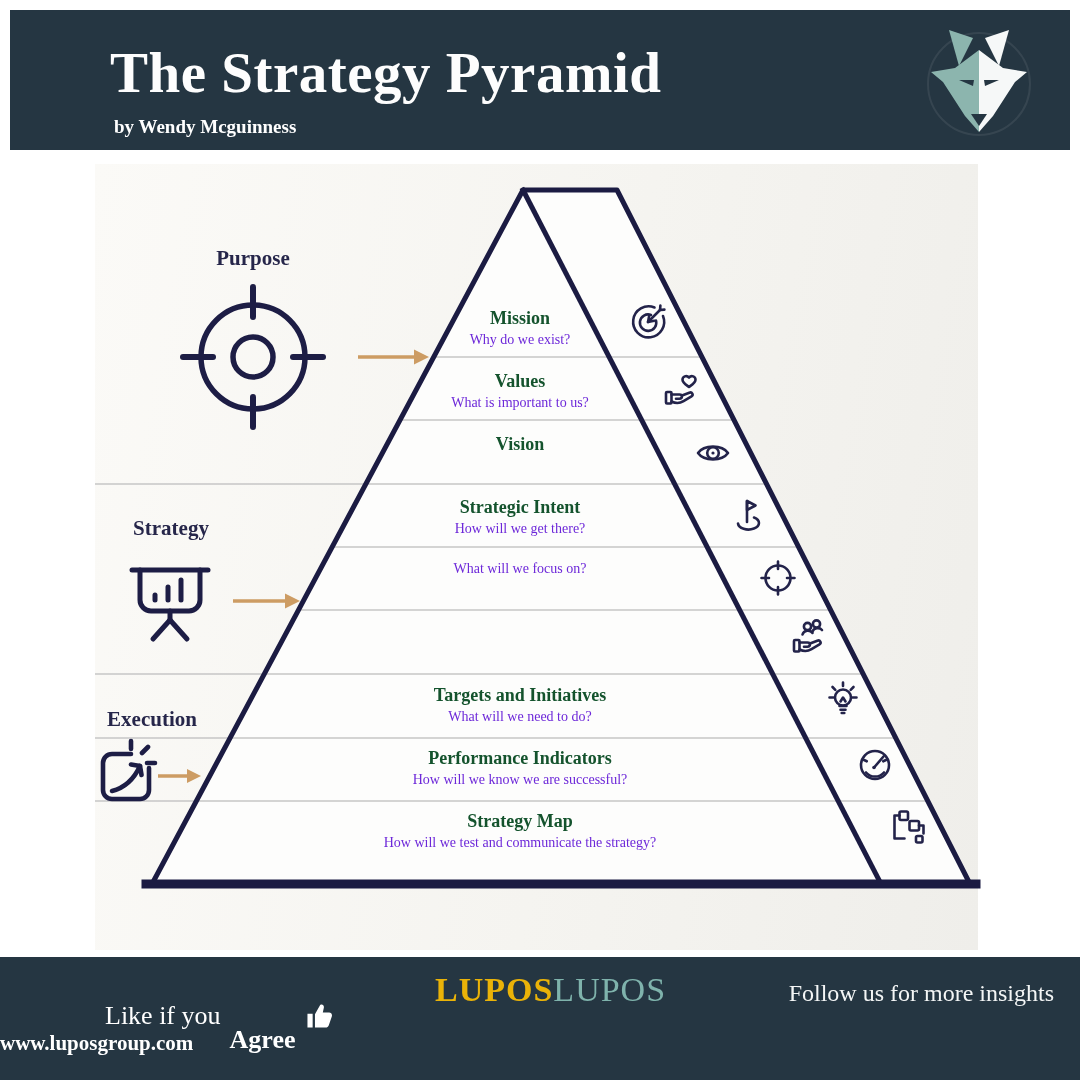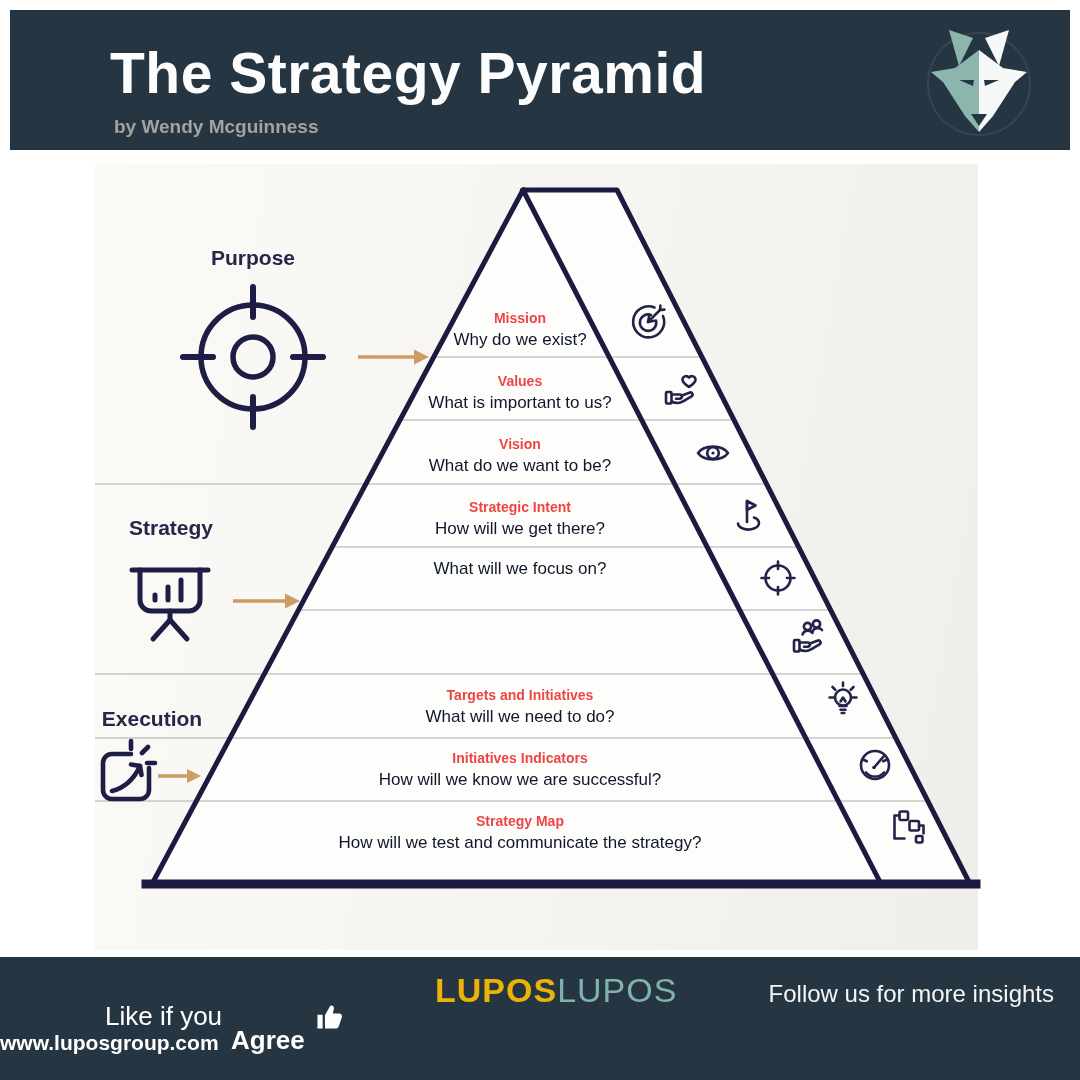--- a/index.html
+++ b/index.html
@@ -1,34 +1,34 @@
 <!DOCTYPE html>
 <html><head>
 <meta charset="utf-8">
 <style>
   html,body{margin:0;padding:0;background:#ffffff;}
   .page{position:relative;width:1080px;height:1080px;background:#ffffff;overflow:hidden;
-        font-family:Liberation Sans, sans-serif;}
+        font-family:Liberation Serif, serif;}
 
   
   .header{position:absolute;left:10px;top:10px;right:10px;height:140px;background:#253642;}
   .title{position:absolute;left:100px;top:30px;color:#fdfdfd;font-size:57px;font-weight:800;
          letter-spacing:.5px;white-space:nowrap;}
-  .byline{position:absolute;left:104px;top:106px;color:#a3a3a3;font-size:19px;font-weight:700;}
+  .byline{position:absolute;left:104px;top:106px;color:#ffffff;font-size:19px;font-weight:700;}
   .wolf{position:absolute;right:38px;top:14px;width:106px;height:116px;}
 
   
   .canvas{position:absolute;left:0;top:150px;width:1080px;height:807px;background:#ffffff;}
   .photo{position:absolute;left:95px;top:14px;width:883px;height:786px;
          background:linear-gradient(100deg,#fbfaf7 0%,#f5f4f0 55%,#efeeea 100%);}
   .diagram{position:absolute;left:0;top:0;width:1080px;height:807px;}
 
   .level{position:absolute;left:220px;width:600px;text-align:center;pointer-events:none;}
-  .lvl-title{font-size:14px;font-weight:700;color:#ef4444;line-height:23px;}
-  .lvl-q{font-size:17px;color:#0f172a;line-height:19px;}
+  .lvl-title{font-size:18px;font-weight:700;color:#14532d;line-height:23px;}
+  .lvl-q{font-size:14px;color:#6d28d9;line-height:19px;}
 
   .zone-label{position:absolute;font-size:21px;font-weight:700;color:#26264a;text-align:center;}
   .zone-purpose{left:173px;top:71px;width:160px;margin-top:25px;}
   .zone-strategy{left:91px;top:366px;width:160px;}
   .zone-execution{left:72px;top:557px;width:160px;}
 
   
   .footer{position:absolute;left:0;top:957px;width:1080px;height:123px;background:#253642;color:#fff;padding-left:32px;}
   .like{position:absolute;left:105px;top:20px;font-size:26px;display:flex;align-items:center;gap:9px;}
   .like b{font-weight:800;margin-top:48px;}
@@ -200,35 +200,34 @@
     <div class="level" style="top:157px">
       <div class="lvl-title">Mission</div>
       <div class="lvl-q">Why do we exist?</div>
     </div>
     <div class="level" style="top:220px">
       <div class="lvl-title">Values</div>
       <div class="lvl-q">What is important to us?</div>
     </div>
     <div class="level" style="top:283px">
       <div class="lvl-title">Vision</div>
-      <div class="lvl-q">What do we want to be?</div>
     </div>
     <div class="level" style="top:346px">
       <div class="lvl-title">Strategic Intent</div>
       <div class="lvl-q">How will we get there?</div>
     </div>
     <div class="level" style="top:409px">
       <div class="lvl-q">What will we focus on?</div>
     </div>
     <div class="level" style="top:534px">
       <div class="lvl-title">Targets and Initiatives</div>
       <div class="lvl-q">What will we need to do?</div>
     </div>
     <div class="level" style="top:597px">
-      <div class="lvl-title">Initiatives Indicators</div>
+      <div class="lvl-title">Performance Indicators</div>
       <div class="lvl-q">How will we know we are successful?</div>
     </div>
     <div class="level" style="top:660px">
       <div class="lvl-title">Strategy Map</div>
       <div class="lvl-q">How will we test and communicate the strategy?</div>
     </div>
   </div>
 
   <div class="footer">
     <div class="like">

